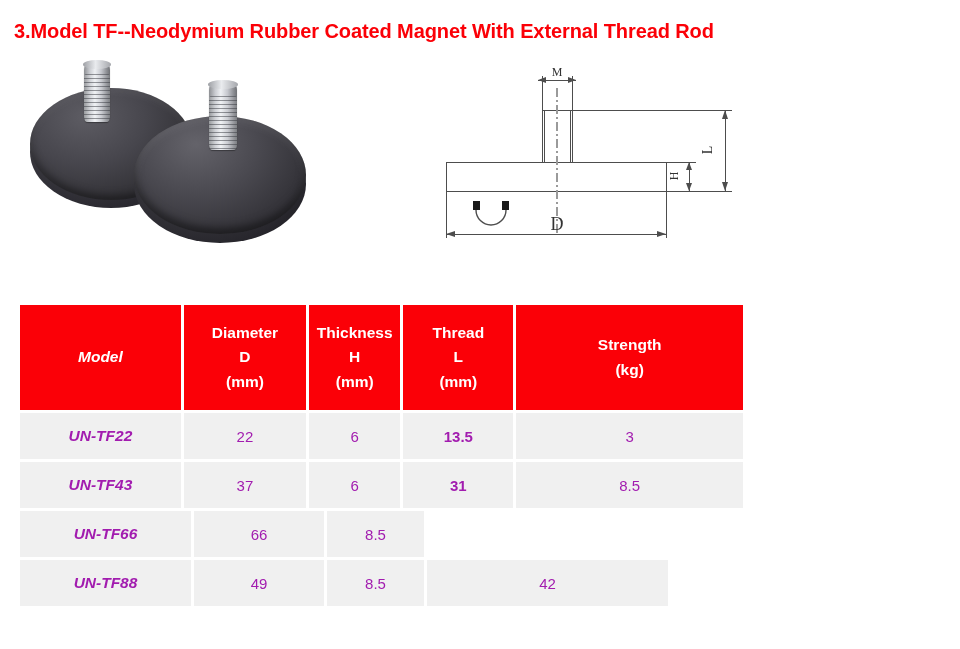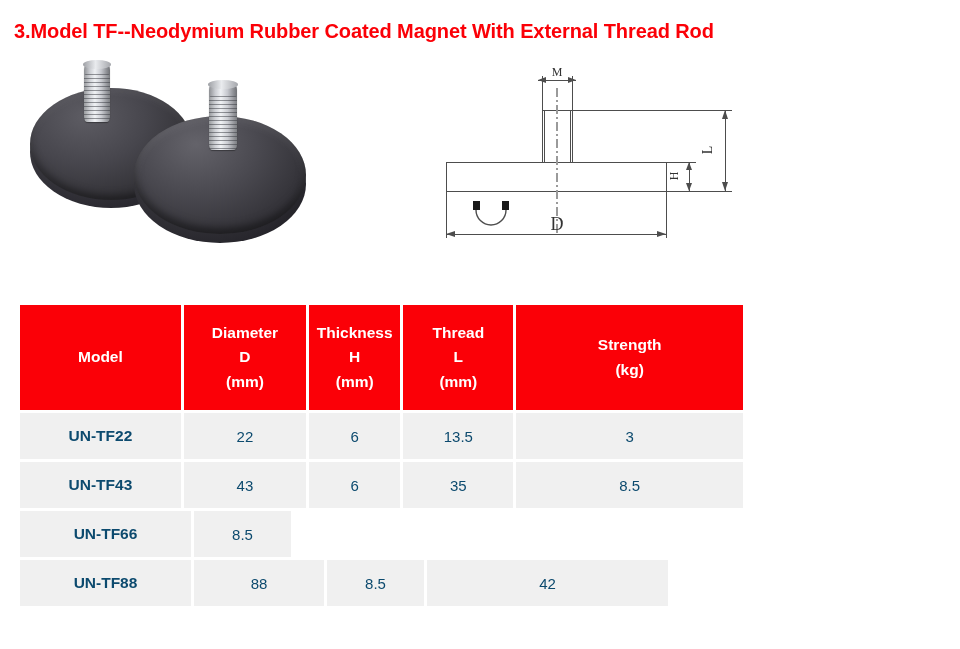--- a/index.html
+++ b/index.html
@@ -95,40 +95,40 @@
   .cell{
     box-sizing:border-box;
     display:flex;
     flex-direction:column;
     align-items:center;
     justify-content:center;
     text-align:center;
   }
   .cell + .cell{margin-left:3px;}
   
-  .c0{width:171px;}
+  .c0{width:171px;font-style:italic;}
   .c1{width:130px;}
   .c2{width:97px;}
-  .c3{width:117px;}
+  .c3{width:117px;font-weight:bold;}
   .c4{width:241px;}
 
   .head-row .cell{
     background:#fb0007;
     color:#ffffff;
     font-weight:bold;
     font-size:15.5px;
     height:105px;
     line-height:1.55;
   }
   .head-row .cell span{display:block;}
   .head-row .c0{justify-content:center;}
 
   .data-row .cell{
     background:#f0f0f0;
-    color:#0c4a6e;
+    color:#a21caf;
     height:46px;
     font-size:15px;
   }
   .data-row .c0{font-weight:bold; font-size:15.5px;}
 </style>
 </head>
 <body>
 
 <div id="page">
 
@@ -248,32 +248,33 @@
     <div class="trow data-row">
       <div class="cell c0">UN-TF22</div>
       <div class="cell c1">22</div>
       <div class="cell c2">6</div>
       <div class="cell c3">13.5</div>
       <div class="cell c4">3</div>
     </div>
 
     <div class="trow data-row">
       <div class="cell c0">UN-TF43</div>
-      <div class="cell c1">43</div>
+      <div class="cell c1">37</div>
       <div class="cell c2">6</div>
-      <div class="cell c3">35</div>
+      <div class="cell c3">31</div>
       <div class="cell c4">8.5</div>
     </div>
 
     <div class="trow data-row">
       <div class="cell c0">UN-TF66</div>
+      <div class="cell c1">66</div>
       <div class="cell c2">8.5</div>
     </div>
 
     <div class="trow data-row">
       <div class="cell c0">UN-TF88</div>
-      <div class="cell c1">88</div>
+      <div class="cell c1">49</div>
       <div class="cell c2">8.5</div>
       <div class="cell c4">42</div>
     </div>
 
   </div>
 </div>
 
 </body></html>

